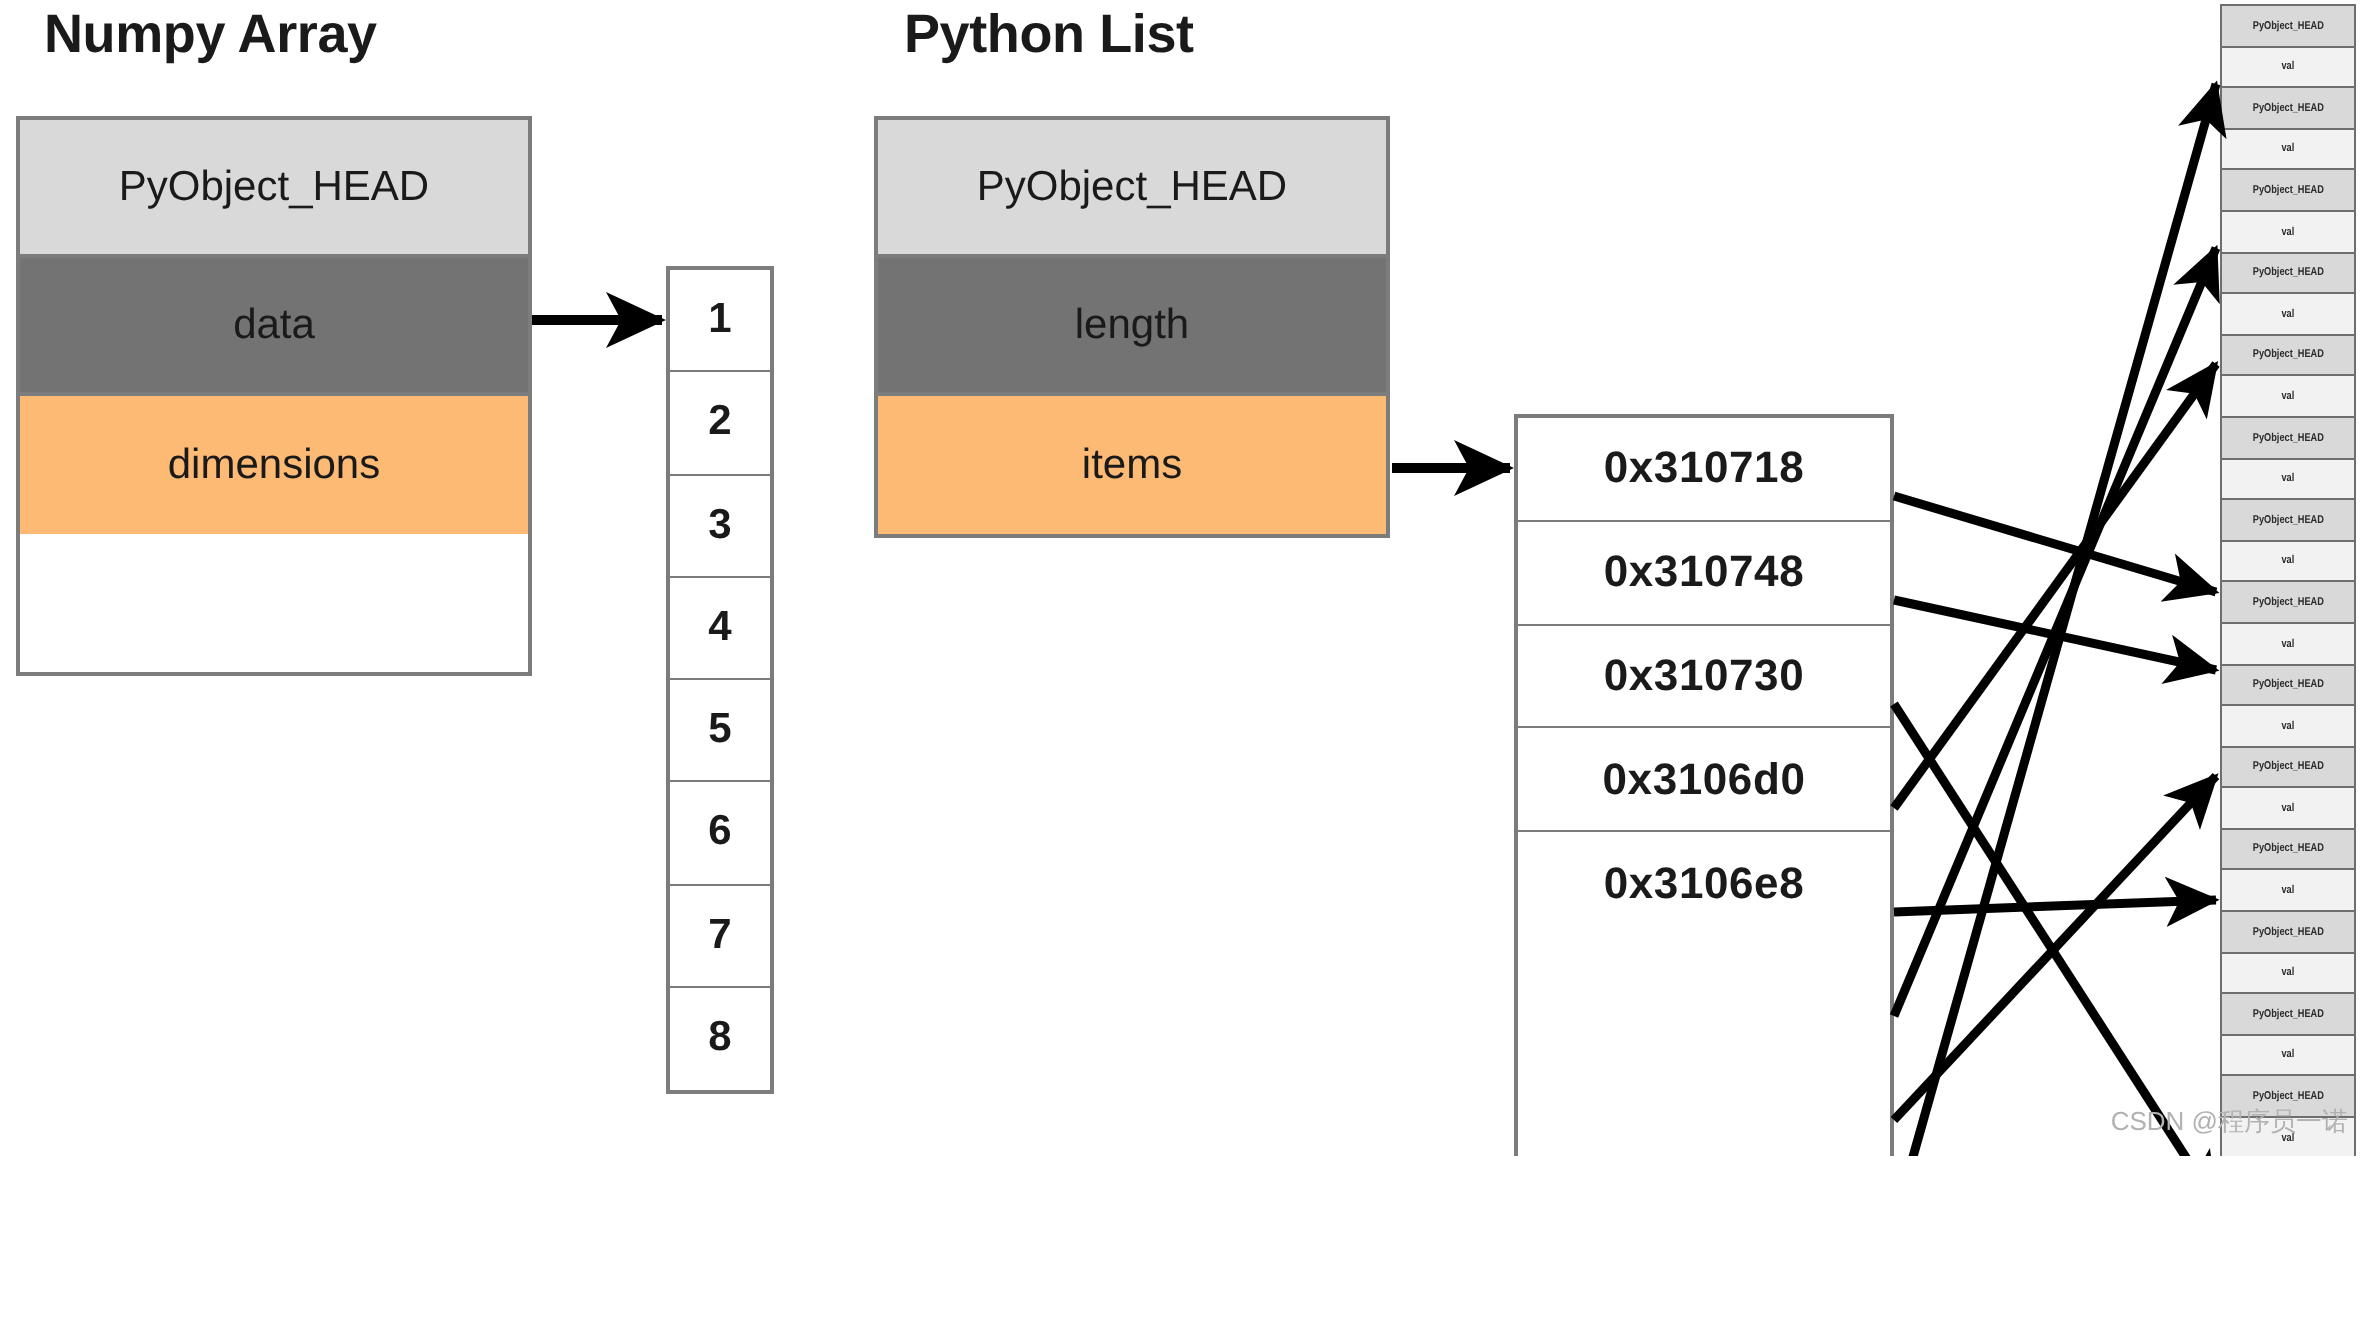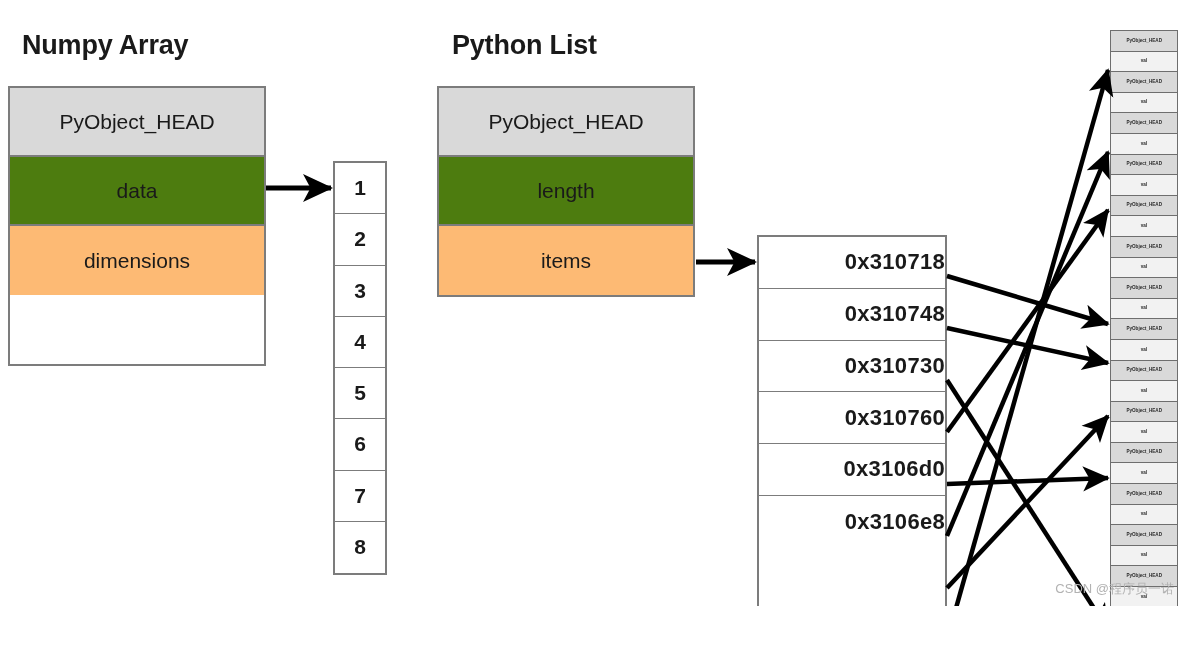--- a/index.html
+++ b/index.html
@@ -7,21 +7,20 @@
     padding: 0;
     background: #ffffff;
   }
   #root {
     position: relative;
     width: 1184px;
     height: 578px;
     background: #ffffff;
     font-family: "Liberation Sans", "DejaVu Sans", sans-serif;
     overflow: hidden;
-    margin-top: 28px;
   }
 
   
   .diagram-title {
     position: absolute;
     font-size: 27px;
     font-weight: 700;
     color: #1a1a1a;
     letter-spacing: -0.2px;
     white-space: nowrap;
@@ -41,21 +40,21 @@
     display: flex;
     align-items: center;
     justify-content: center;
     font-size: 21px;
     color: #1a1a1a;
     border-bottom: 2px solid #7c7c7c;
     background: #fdba74;
   }
   .struct-row:last-child { border-bottom: none; }
   .struct-row.head  { background: #d9d9d9; }
-  .struct-row.shade { background: #4d7c0f; }
+  .struct-row.shade { background: #737373; }
 
   #numpy-box  { left: 8px;   top: 58px;  width: 258px; height: 280px; }
   #numpy-box .struct-row { height: 69px; }
 
   #pylist-box { left: 437px; top: 58px;  width: 258px; height: 211px; }
   #pylist-box .struct-row { height: 69px; }
 
   
   #data-column {
     position: absolute;
@@ -86,21 +85,21 @@
     border: 2px solid #7c7c7c;
     box-sizing: border-box;
     background: #ffffff;
   }
   #pointer-column .pcell {
     box-sizing: border-box;
     height: 51.75px;
     border-bottom: 1.5px solid #7c7c7c;
     display: flex;
     align-items: center;
-    justify-content: flex-end;
+    justify-content: center;
     font-size: 22px;
     font-weight: 700;
     color: #1a1a1a;
     letter-spacing: 0.3px;
   }
   #pointer-column .pcell:last-child { border-bottom: none; }
 
   
   #object-column {
     position: absolute;
@@ -212,23 +211,20 @@
 
   <div id="pointer-column">
     <div class="pcell">
         <span>0x310718</span>
       </div>
     <div class="pcell">
         <span>0x310748</span>
       </div>
     <div class="pcell">
         <span>0x310730</span>
-      </div>
-    <div class="pcell">
-        <span>0x310760</span>
       </div>
     <div class="pcell">
         <span>0x3106d0</span>
       </div>
     <div class="pcell">
         <span>0x3106e8</span>
       </div>
   </div>
 
   <div id="object-column">

